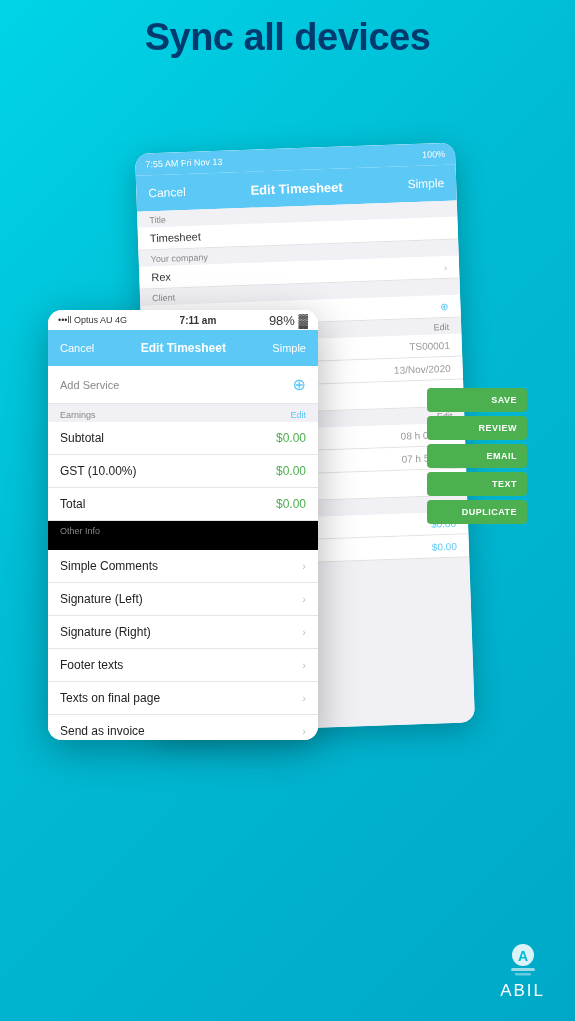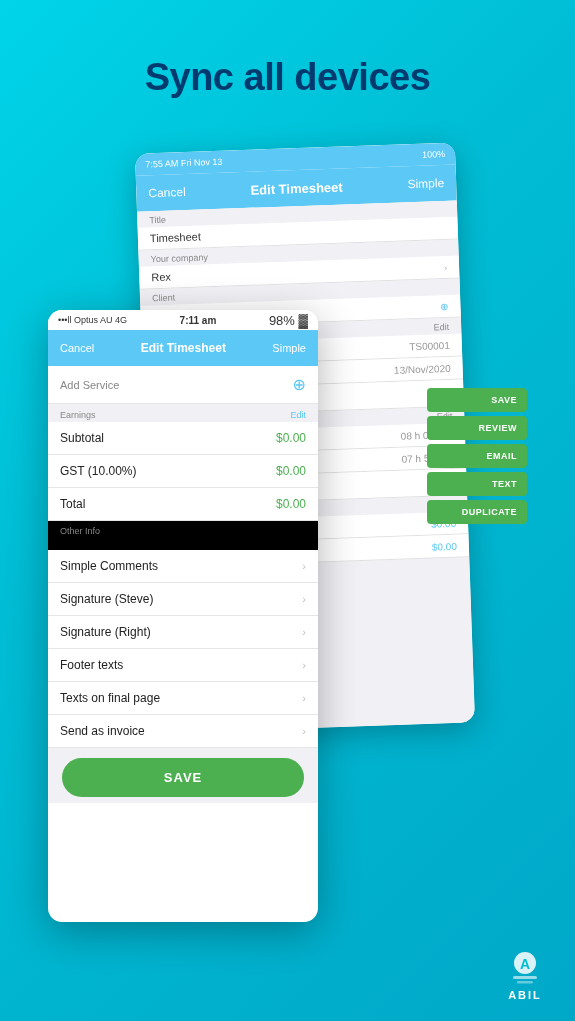--- a/index.html
+++ b/index.html
@@ -10,21 +10,21 @@
       font-family: -apple-system, 'Helvetica Neue', Arial, sans-serif;
       overflow: hidden;
       position: relative;
     }
 
     .headline {
       text-align: center;
       font-size: 38px;
       font-weight: 900;
       color: #003a6e;
-      padding-top: 56px;
+      padding-top: 16px;
       padding-bottom: 20px;
       letter-spacing: -0.5px;
     }
 
     
     .phone-back {
       position: absolute;
       top: 148px;
       left: 145px;
       width: 320px;
@@ -109,21 +109,21 @@
       font-size: 9px;
       color: #888;
     }
 
     
     .phone-front {
       position: absolute;
       top: 310px;
       left: 48px;
       width: 270px;
-      height: 612px;
+      height: 430px;
       background: #fff;
       border-radius: 14px;
       box-shadow: 0 10px 40px rgba(0,0,0,0.3);
       overflow: hidden;
     }
 
     .phone-front .status-bar {
       background: #fff;
       height: 20px;
       display: flex;
@@ -375,21 +375,21 @@
     <div class="row">
       <span>Total</span>
       <span class="value">$0.00</span>
     </div>
     <div class="other-info-header">Other Info</div>
     <div class="row">
       <span>Simple Comments</span>
       <span class="chevron">›</span>
     </div>
     <div class="row">
-      <span>Signature (Steve)</span>
+      <span>Signature (Left)</span>
       <span class="chevron">›</span>
     </div>
     <div class="row">
       <span>Signature (Right)</span>
       <span class="chevron">›</span>
     </div>
     <div class="row">
       <span>Footer texts</span>
       <span class="chevron">›</span>
     </div>
@@ -406,15 +406,15 @@
 </div>
 
 <div class="logo-area">
   <div style="display:flex;flex-direction:column;align-items:center;">
     <svg width="40" height="40" viewBox="0 0 40 40">
       <circle cx="20" cy="16" r="11" fill="rgba(255,255,255,0.85)"></circle>
       <text x="20" y="22" text-anchor="middle" font-size="14" font-weight="900" fill="#00bcd4">A</text>
       <rect x="8" y="29" width="24" height="3" rx="1.5" fill="rgba(255,255,255,0.6)"></rect>
       <rect x="12" y="34" width="16" height="2.5" rx="1.25" fill="rgba(255,255,255,0.4)"></rect>
     </svg>
-    <span style="color:#fff;font-size:11px;font-weight:700;letter-spacing:2px;margin-top:2px;">ABIL</span>
+    <span style="color:#fff;font-size:17px;font-weight:400;letter-spacing:2px;margin-top:2px;">ABIL</span>
   </div>
 </div>
 
 </body></html>

